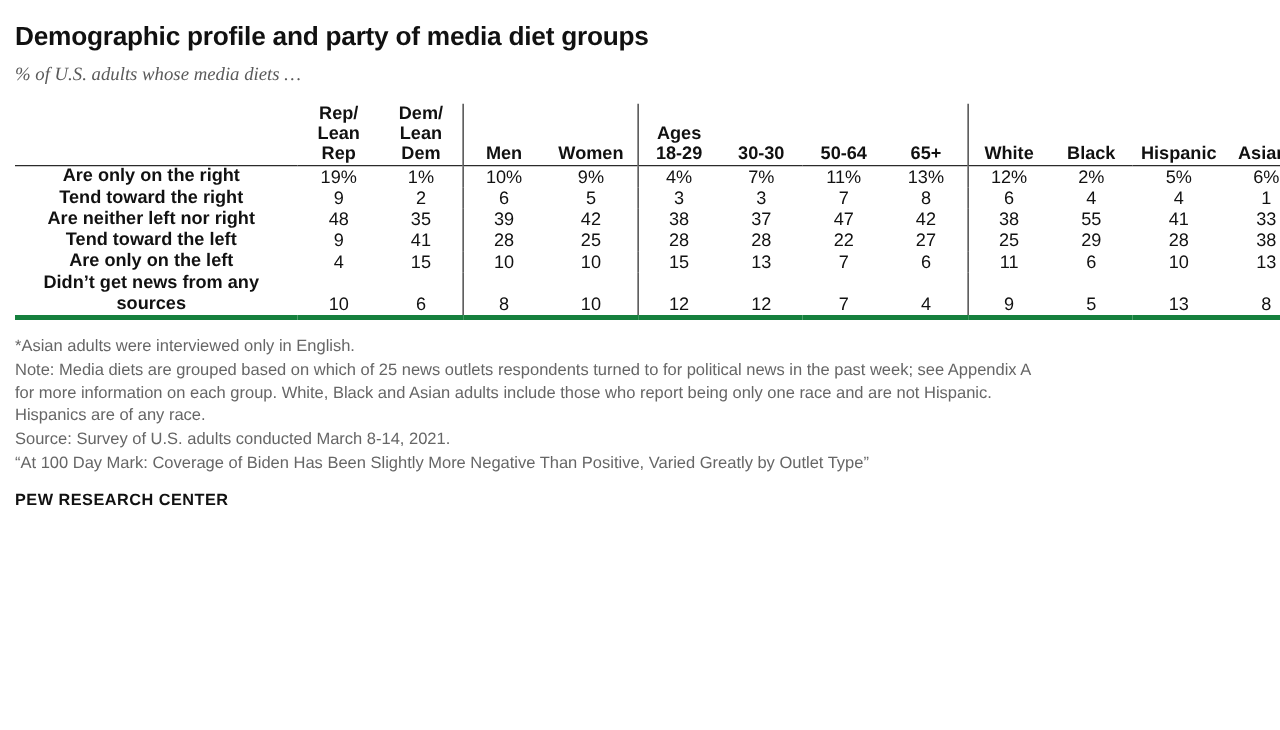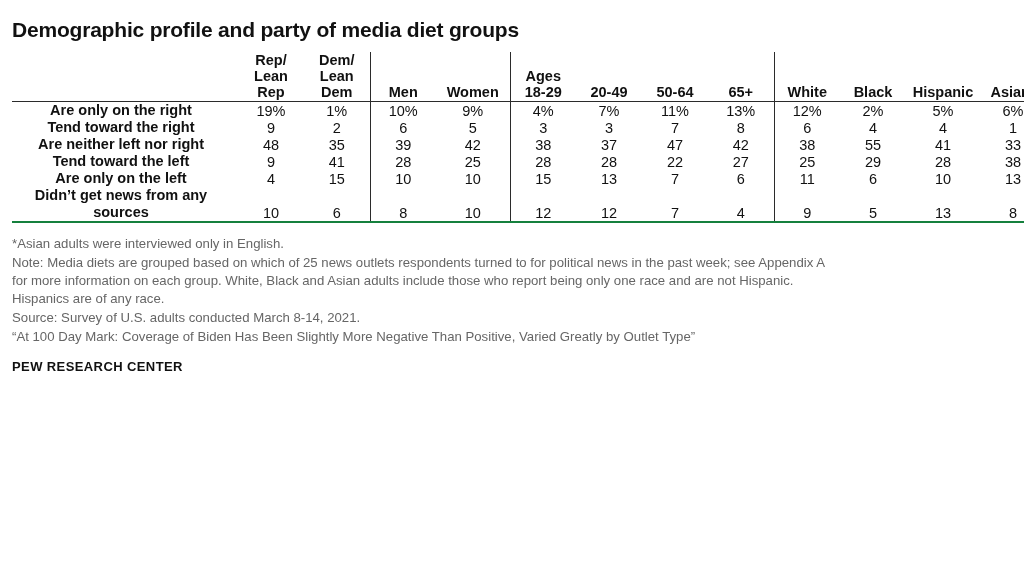--- a/index.html
+++ b/index.html
@@ -77,21 +77,21 @@
     border-left: 1px solid #2b2b2b;
   }
   .hdr-row th.sep-left {
     border-left: 1px solid #2b2b2b;
     margin-left: 32px;
   }
   .rule-top td, .rule-top th {
     border-top: 1px solid #2b2b2b;
   }
   .rule-bottom td {
-    border-bottom: 2px solid #15803d;
+    border-bottom: 4px solid #15803d;
   }
   .notes {
     margin: 12px 0 0 2px;
     font-size: 13.2px;
     color: #666666;
     line-height: 1.35;
   }
   .notes .line { margin-bottom: 1px; }
   .notes .tight { margin-bottom: 0; }
   .footer {
@@ -102,20 +102,21 @@
     color: #111;
   }
   .pad-first td { padding-top: 11px; }
 </style>
 </head>
 <body>
 
 <div class="page">
 
   <h1 class="title">Demographic profile and party of media diet groups</h1>
+  <div class="subtitle">% of U.S. adults whose media diets …</div>
 
   <table class="data">
     <colgroup>
       <col class="rowlabel">
       <col class="c">
         <col class="c">
       <col class="c">
         <col class="cwide">
       <col class="c">
         <col class="c">
@@ -138,21 +139,21 @@
           <span>Dem/</span><br>
           <span>Lean</span><br>
           <span>Dem</span>
         </th>
         <th class="sep-left">Men</th>
         <th>Women</th>
         <th class="sep-left">
           <span>Ages</span><br>
           <span>18-29</span>
         </th>
-        <th>20-49</th>
+        <th>30-30</th>
         <th>50-64</th>
         <th>65+</th>
         <th class="sep-left">White</th>
         <th>Black</th>
         <th>Hispanic</th>
         <th>Asian*</th>
       </tr>
     </thead>
     <tbody>
       <tr class="rule-top pad-first">

